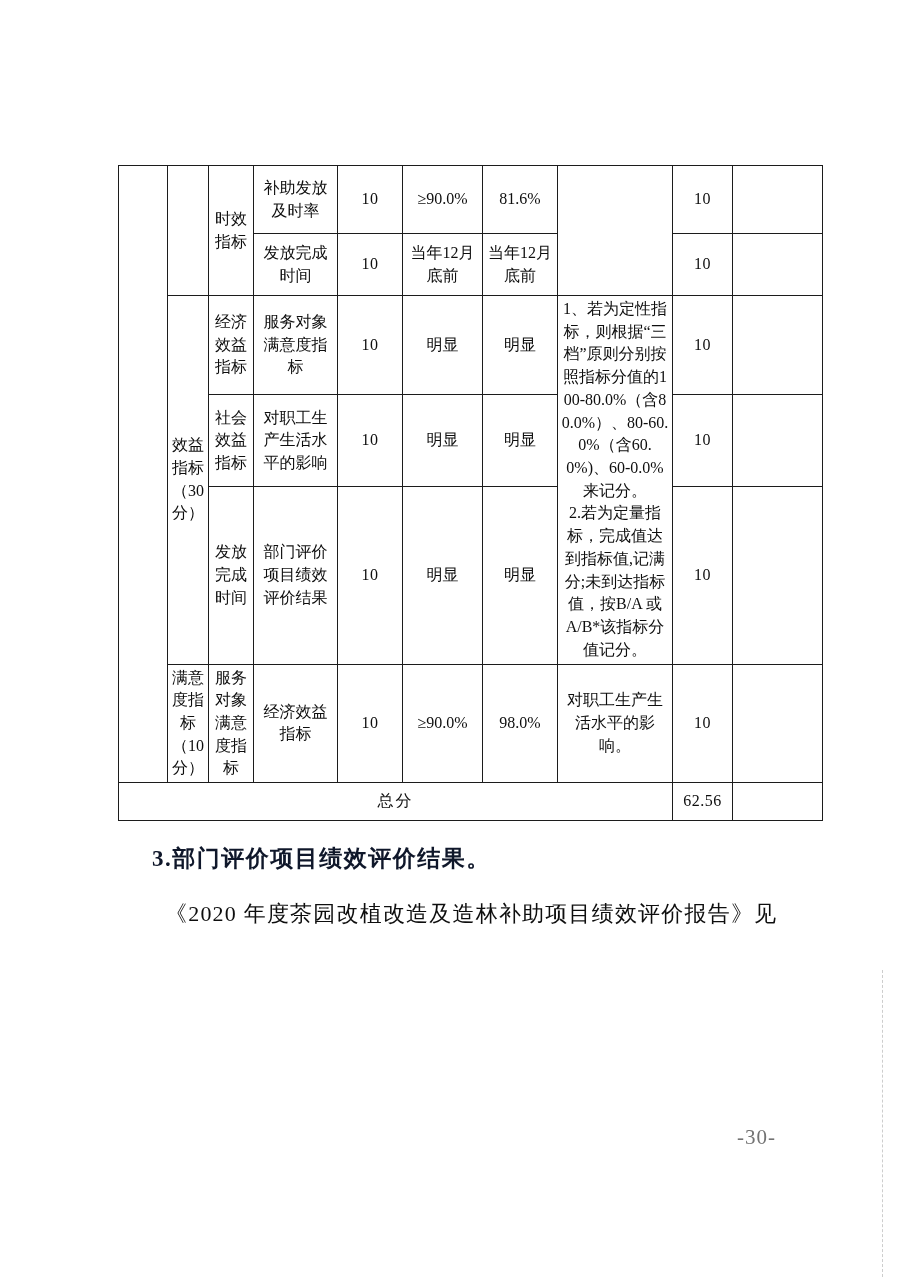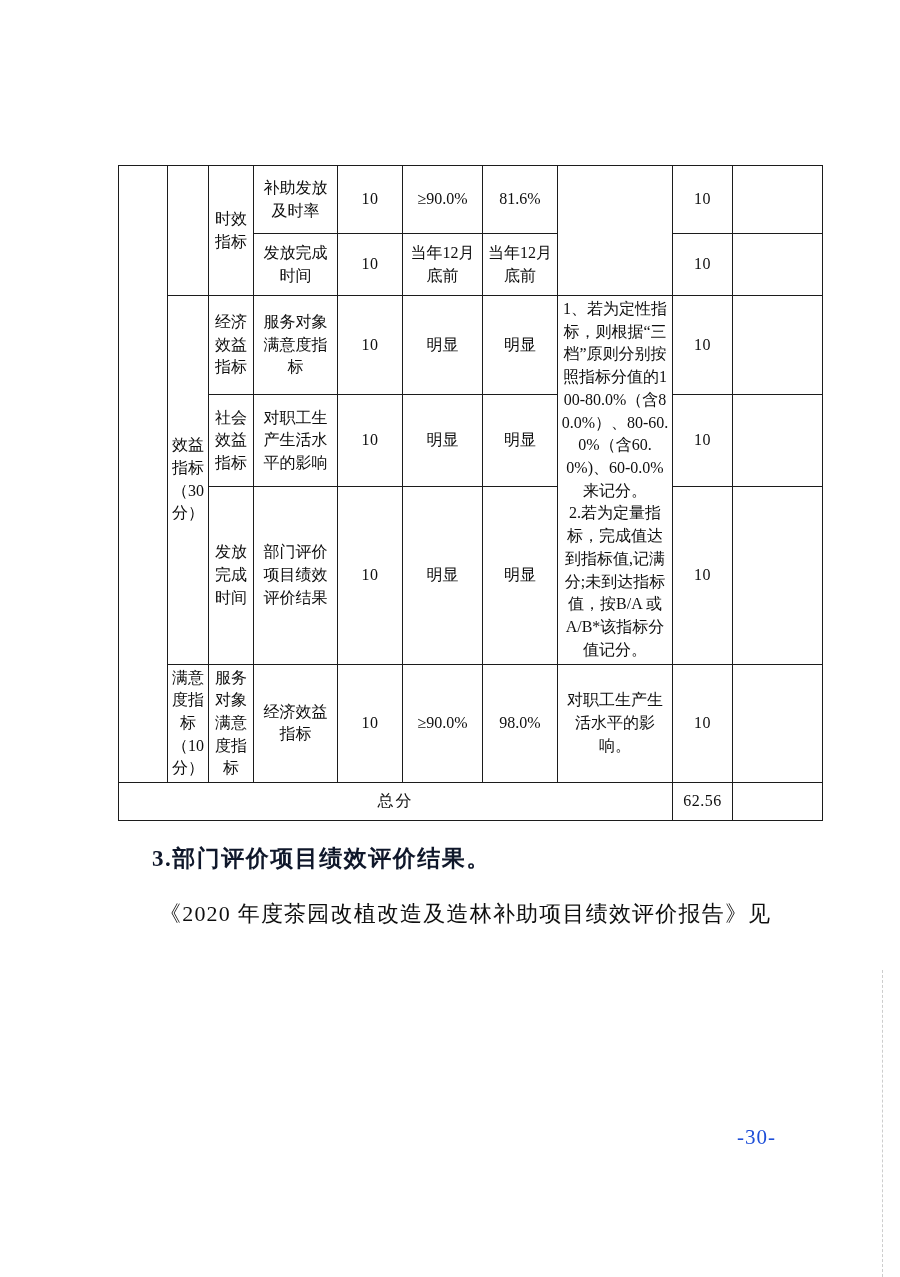--- a/index.html
+++ b/index.html
@@ -47,36 +47,36 @@
     position: absolute;
     left: 152px;
     top: 843px;
     font-size: 23px;
     font-weight: bold;
     letter-spacing: 1.5px;
     color: #0f172a;
   }
   .para {
     position: absolute;
-    left: 115px;
+    left: 121px;
     top: 890px;
     width: 680px;
     font-size: 22px;
     letter-spacing: 1.2px;
     color: #0e0e0e;
   }
   .para .line { line-height: 47px; }
   .para .line.indent { text-indent: 2em; }
   .page-number {
     position: absolute;
     left: 737px;
     top: 1125px;
     font-size: 21px;
     letter-spacing: 1px;
-    color: #1d4ed8;
+    color: #737373;
     font-family: "Liberation Serif", "DejaVu Serif", serif;
   }
   .scan-artifact {
     position: absolute;
     left: 882px;
     top: 970px;
     height: 307px;
     width: 0;
     border-left: 1px dashed #b8b8b8;
     opacity: 0.7;

